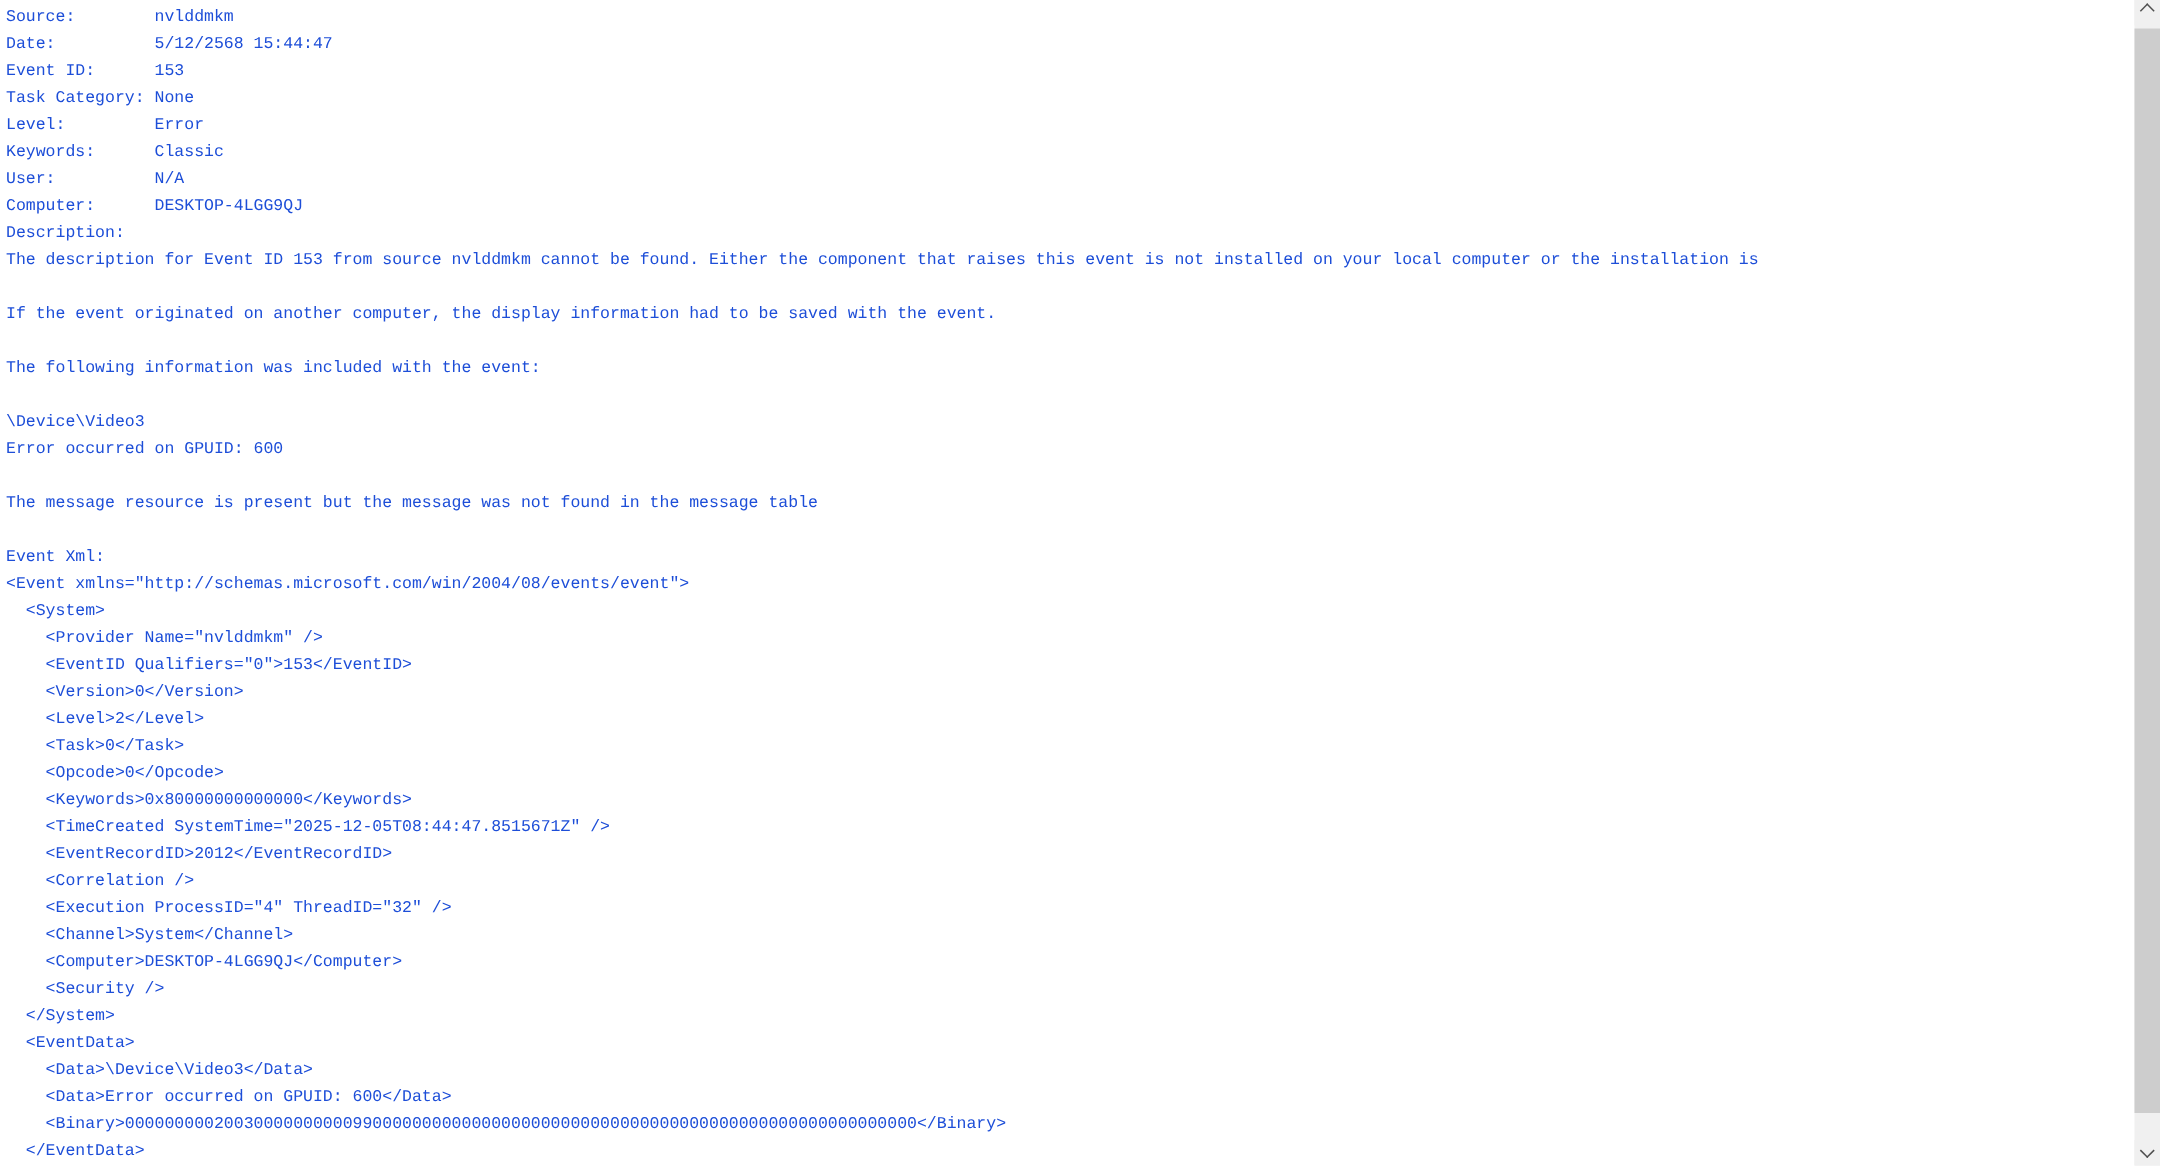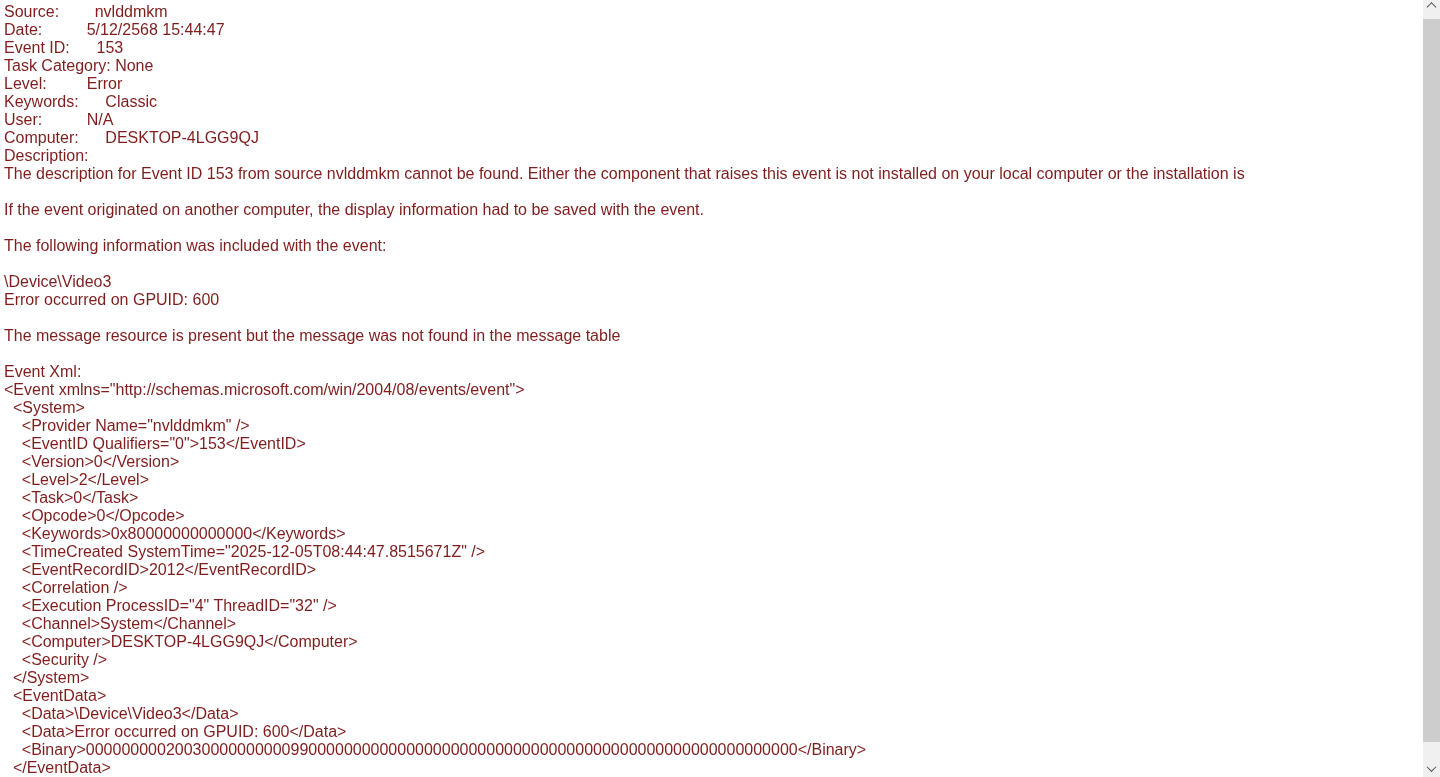--- a/index.html
+++ b/index.html
@@ -14,24 +14,24 @@
     position: absolute;
     left: 0; top: 0;
     width: 1423px;
     height: 777px;
     overflow: hidden;
     background: #ffffff;
   }
   pre.event-log {
     margin: 0;
     padding: 3px 0 0 4px;
-    font-family: Liberation Sans, sans-serif;
-    font-size: 16px;
+    font-family: Liberation Mono, monospace;
+    font-size: 11px;
     line-height: 18px;
-    color: #7f1d1d;
+    color: #1d4ed8;
     white-space: pre;
   }
   .scrollbar {
     position: absolute;
     top: 0;
     right: 0;
     width: 17px;
     height: 777px;
     background: #f0f0f0;
   }

